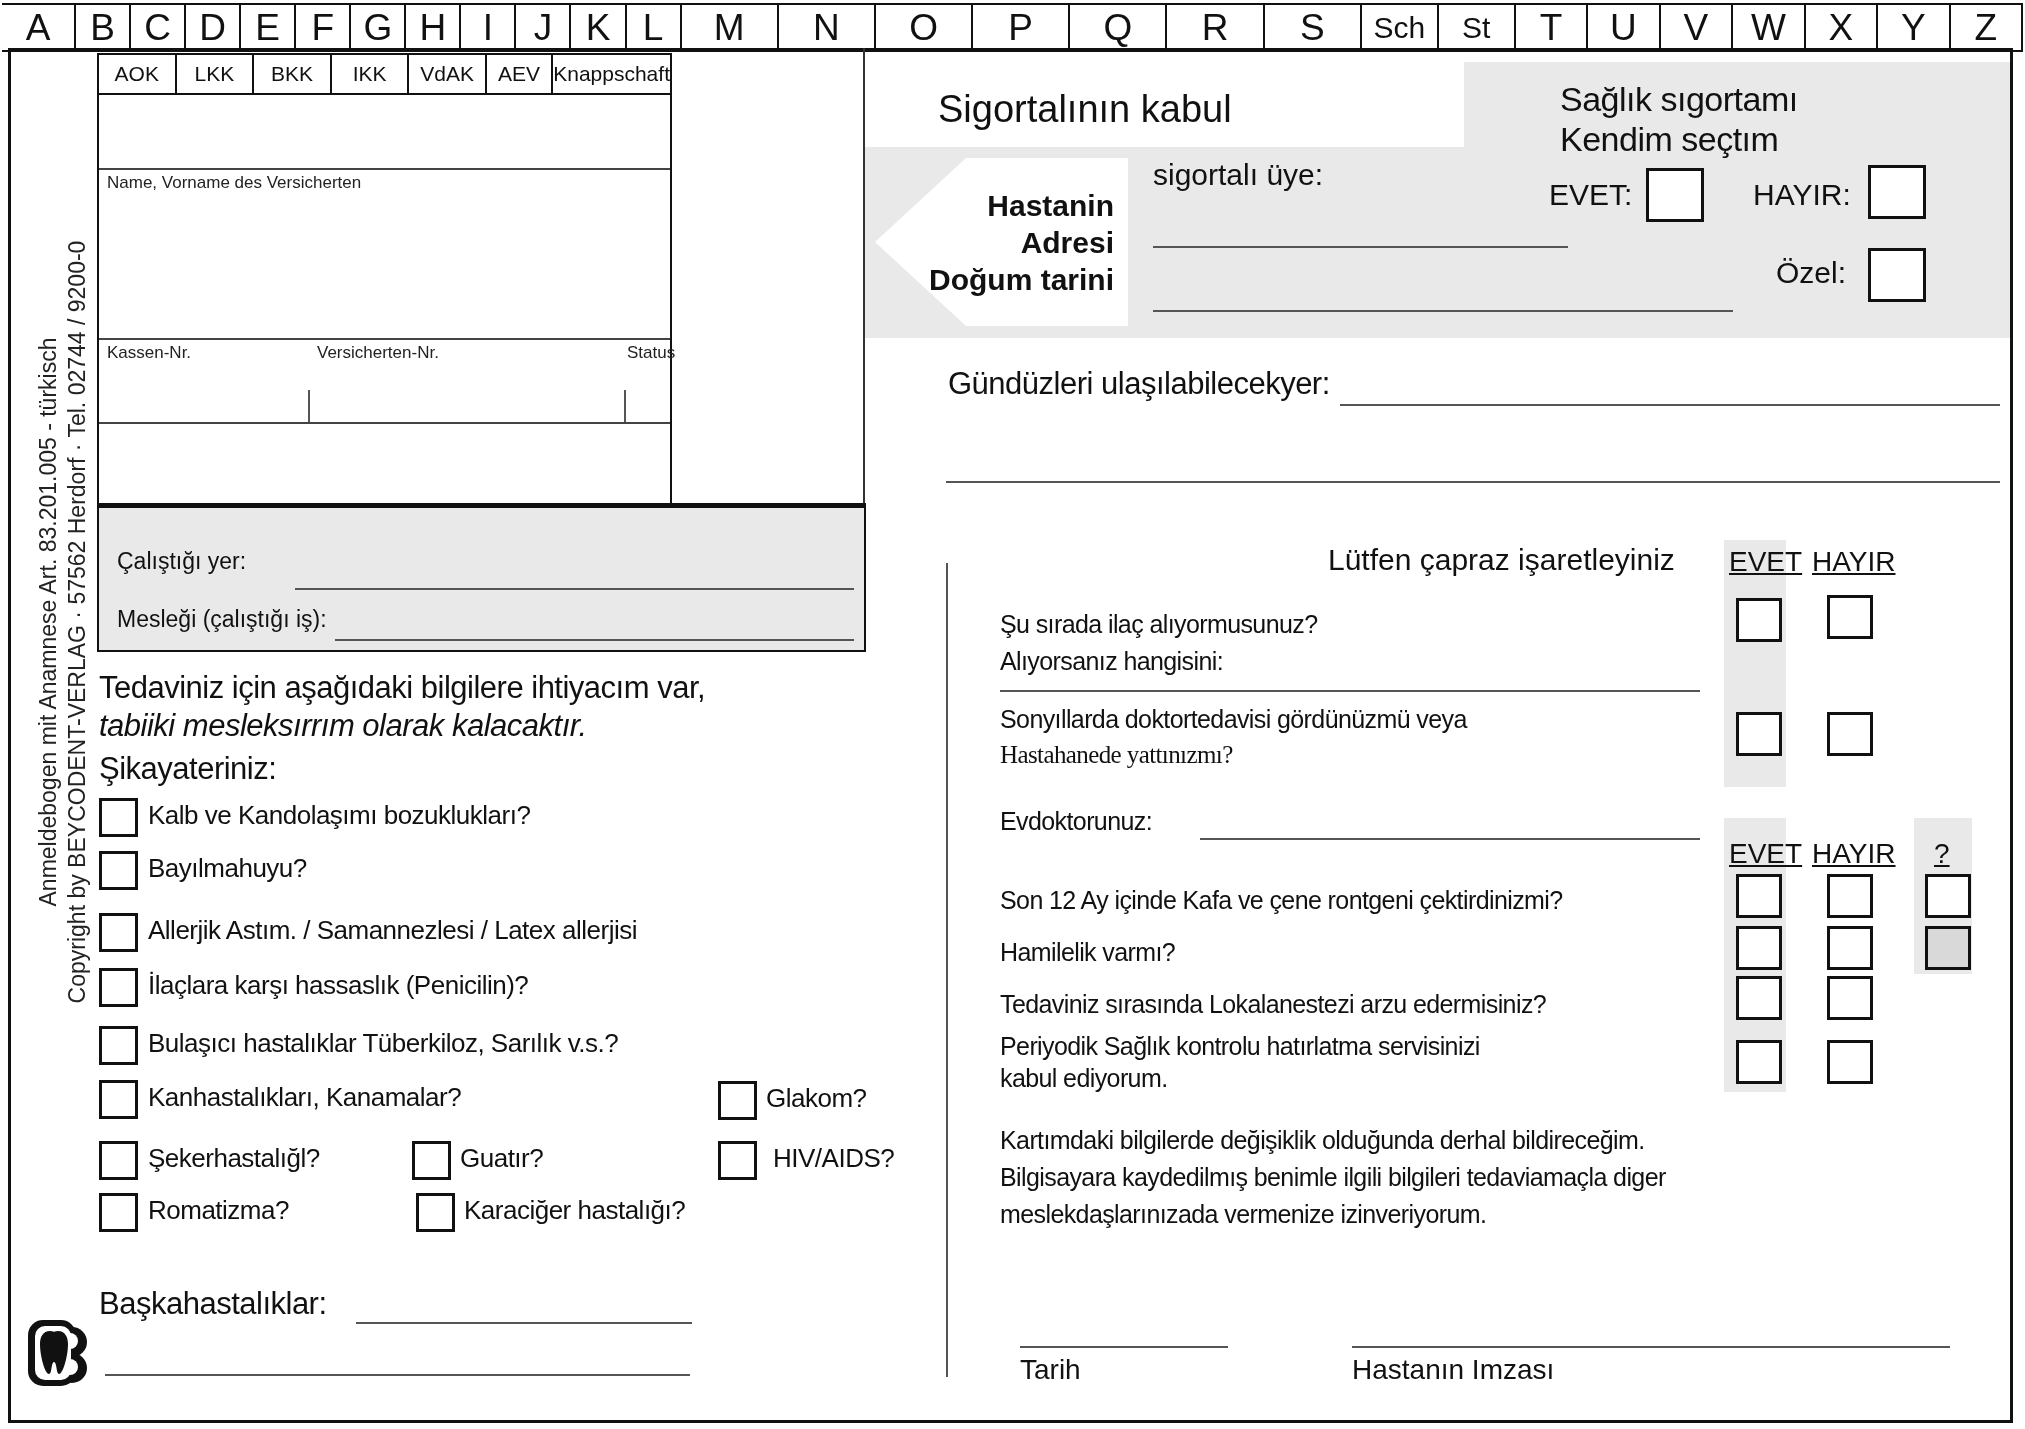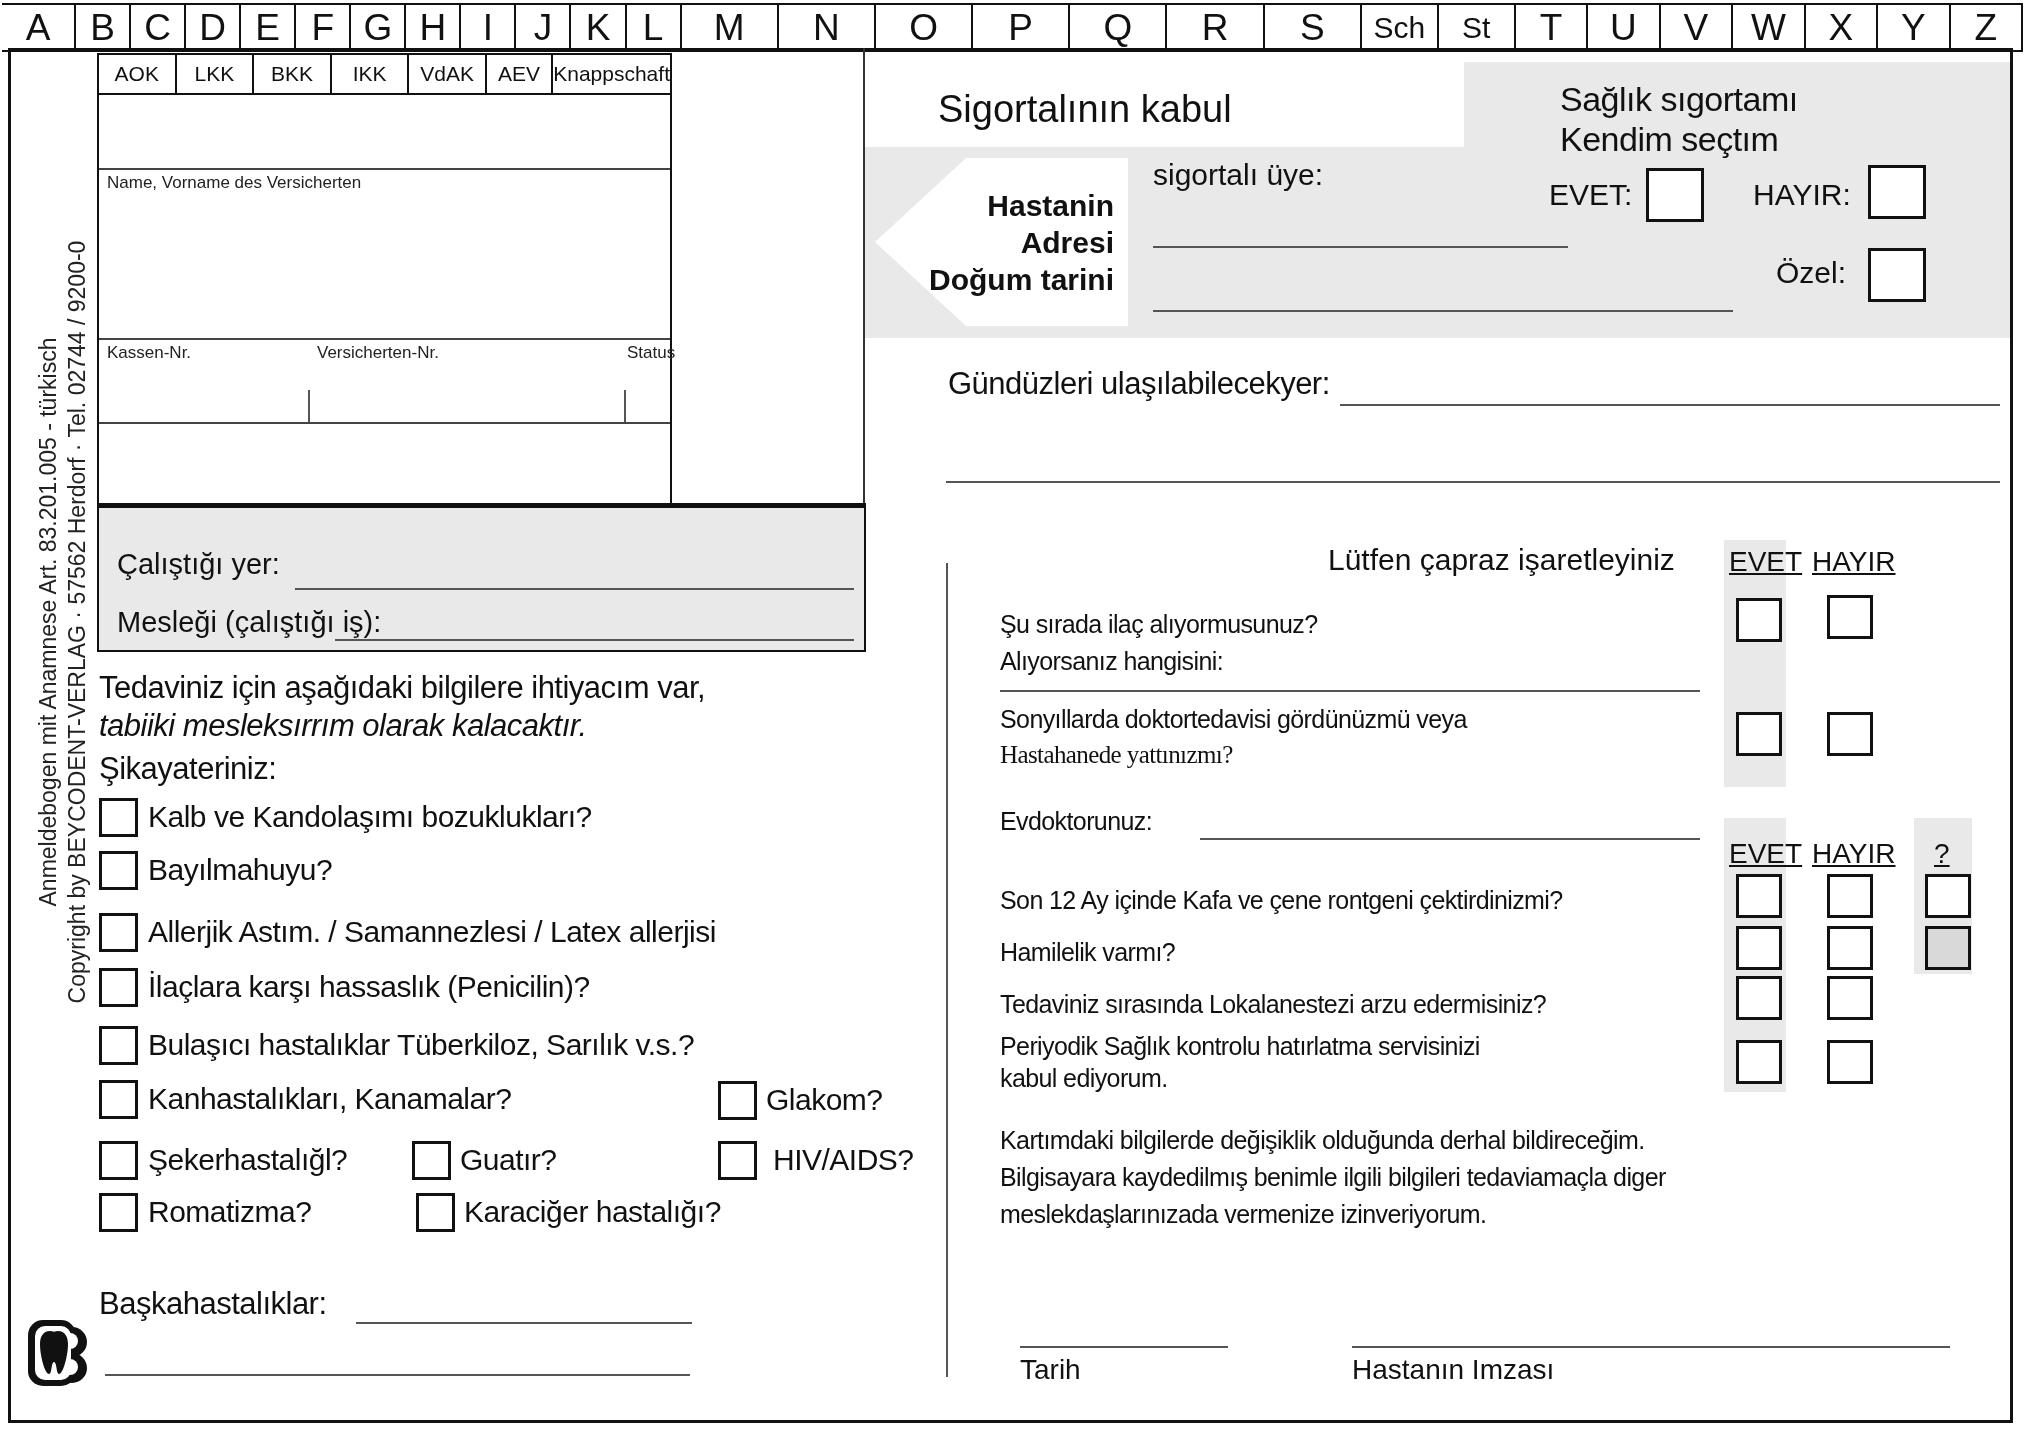--- a/index.html
+++ b/index.html
@@ -22,42 +22,42 @@
   #kassenrow{display:flex;height:38px;border-bottom:2px solid #111;}
   .kcell{display:flex;align-items:center;justify-content:center;font-size:21px;border-right:2px solid #111;flex:1;}
   .kcell:last-child{border-right:none;flex:1.15;}
   .kcell.k6{flex:0.85;}
   .cline{position:absolute;left:0;right:0;height:2px;background:#444;}
   .small-lab{position:absolute;font-size:17px;color:#222;}
   .tick{position:absolute;width:2px;height:32px;background:#555;}
   
   #workbox{position:absolute;left:97px;top:503px;width:765px;height:142px;background:#e9e9e9;
            border:2px solid #111;border-top:5px solid #111;}
-  .wlab{position:absolute;font-size:29px;}
+  .wlab{position:absolute;font-size:23px;}
   .wline{position:absolute;height:2px;background:#555;}
   
   .hline{position:absolute;height:2px;background:#555;}
   .vline{position:absolute;width:2px;background:#333;}
   
   .gray{position:absolute;background:#e9e9e9;}
   
   #arrow{position:absolute;left:875px;top:158px;width:253px;height:168px;background:#fff;
          clip-path:polygon(100% 0,36% 0,0 50%,36% 100%,100% 100%);
          display:flex;flex-direction:column;justify-content:center;align-items:flex-end;
          padding-right:14px;box-sizing:border-box;}
   #arrow div{font-size:30px;font-weight:bold;line-height:37px;}
   .lab30{position:absolute;font-size:30px;}
   .lab31{position:absolute;font-size:31px;letter-spacing:-0.5px;}
   .lab28{position:absolute;font-size:28px;}
   .bx{position:absolute;width:52px;height:48px;border:3px solid #111;background:#fff;}
   .qbx{position:absolute;width:40px;height:38px;border:3px solid #111;background:#fff;}
   .qbx.shaded{background:#d9d9d9;}
   .cb{position:absolute;width:33px;height:33px;border:3px solid #111;background:#fff;}
   .qtext{position:absolute;font-size:25px;letter-spacing:-0.6px;line-height:36px;}
-  .ltext{position:absolute;font-size:30px;letter-spacing:-0.5px;}
+  .ltext{position:absolute;font-size:26px;letter-spacing:-0.5px;}
   .hdr{position:absolute;font-size:28px;text-decoration:underline;}
   .title{position:absolute;font-size:38px;}
   .center{}
 </style>
 </head>
 <body>
 
 <div id="page">
 
   <div id="tabrow">

